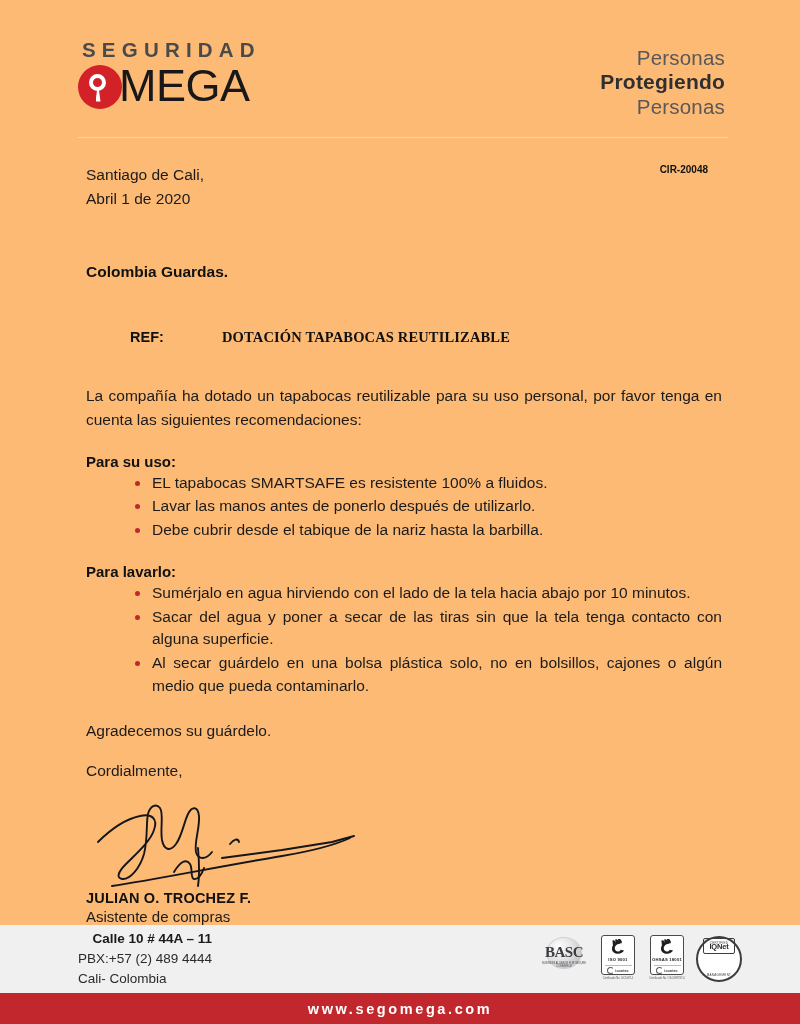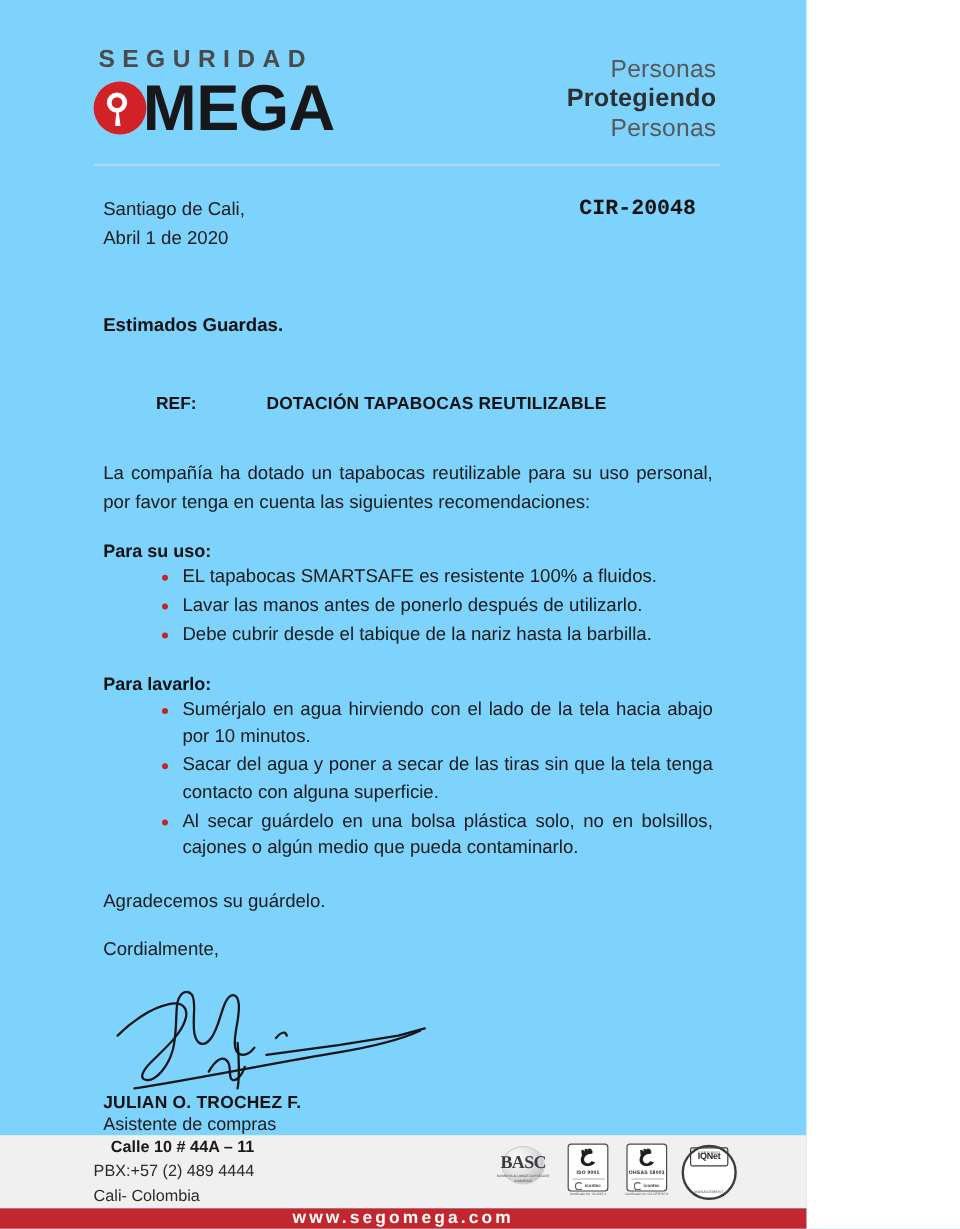--- a/index.html
+++ b/index.html
@@ -10,26 +10,26 @@
     width: 800px;
     height: 1024px;
     background: #ffffff;
     font-family: "Liberation Sans", sans-serif;
     color: #1a1a1a;
     overflow: hidden;
     position: relative;
   }
 
   .page {
-    width: 672px;
+    width: 800px;
     height: 1024px;
     position: relative;
     display: flex;
     flex-direction: column;
-    background: #7dd3fc;
+    background: #fdba74;
   }
 
   
   .header {
     padding: 40px 75px 0 78px;
     display: flex;
     align-items: flex-start;
     justify-content: space-between;
   }
 
@@ -74,22 +74,22 @@
     box-sizing: border-box;
   }
   .logo-mark .stem {
     position: absolute;
     left: 17.5px; top: 24px;
     width: 5px; height: 13px;
     background: #ffffff;
     clip-path: polygon(35% 0, 65% 0, 100% 100%, 0 100%);
   }
   .logo-mega {
-    font-size: 54px;
-    font-weight: bold;
+    font-size: 45px;
+    font-weight: normal;
     letter-spacing: -0.5px;
     color: #18181a;
     line-height: 0.95;
     margin-left: -3px;
     text-align: center;
   }
 
   .tagline {
     text-align: right;
     color: #58585a;
@@ -124,45 +124,44 @@
     justify-content: space-between;
     align-items: flex-start;
     margin-top: 26px;
   }
   .meta-left div {
     font-size: 15.5px;
     line-height: 1.55;
     color: #1b1b1b;
   }
   .meta-right {
-    font-size: 18px;
+    font-size: 10px;
     font-weight: bold;
     color: #111;
     padding-right: 16px;
     padding-top: 1px;
-    font-family: Liberation Mono, monospace;
   }
 
   .salutation {
     margin-top: 52px;
     font-size: 15.5px;
     font-weight: bold;
     color: #111;
   }
 
   .ref-row {
     margin-top: 48px;
     display: flex;
     font-size: 14.5px;
     font-weight: bold;
     color: #111;
     padding-left: 44px;
   }
   .ref-label { width: 92px; flex: 0 0 92px; }
-  .ref-text { letter-spacing: 0.15px; }
+  .ref-text { letter-spacing: 0.15px; font-family: Liberation Serif, serif; }
 
   .intro {
     margin-top: 38px;
     font-size: 15.5px;
     line-height: 1.52;
     text-align: justify;
     color: #1b1b1b;
     padding-right: 2px;
   }
 
@@ -444,21 +443,21 @@
   <div class="doc-body">
 
     <div class="meta-row">
       <div class="meta-left">
         <div>Santiago de Cali,</div>
         <div>Abril 1 de 2020</div>
       </div>
       <div class="meta-right">CIR-20048</div>
     </div>
 
-    <div class="salutation">Estimados Guardas.</div>
+    <div class="salutation">Colombia Guardas.</div>
 
     <div class="ref-row">
       <div class="ref-label">REF:</div>
       <div class="ref-text">DOTACIÓN TAPABOCAS REUTILIZABLE</div>
     </div>
 
     <div class="intro">La compañía ha dotado un tapabocas reutilizable para su uso personal, por favor tenga en cuenta las siguientes recomendaciones:</div>
 
     <div class="sec-title">Para su uso:</div>
     <ul class="bullets">

